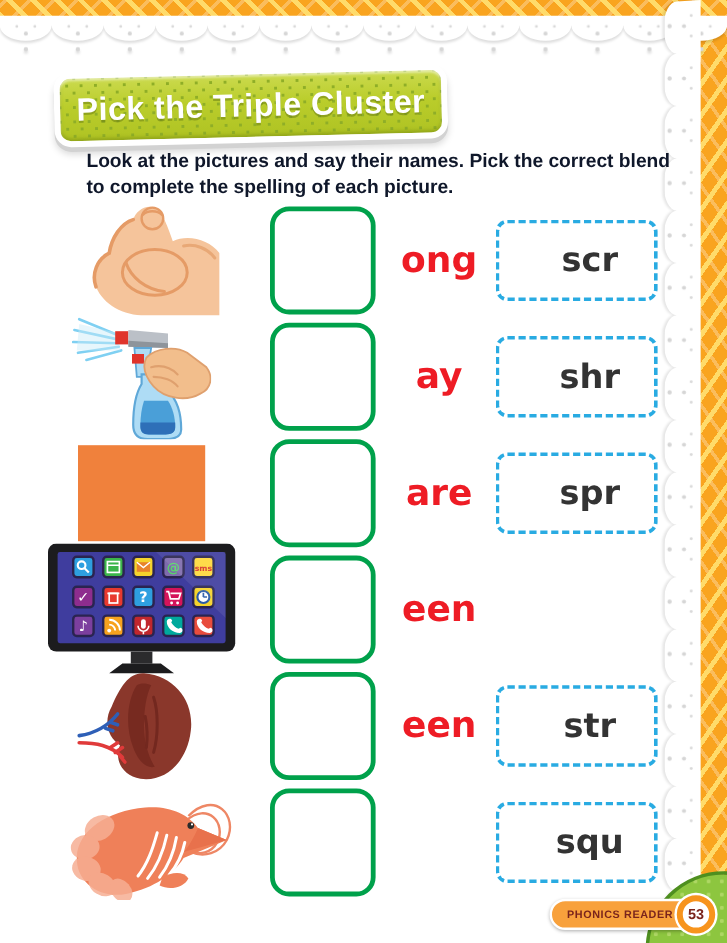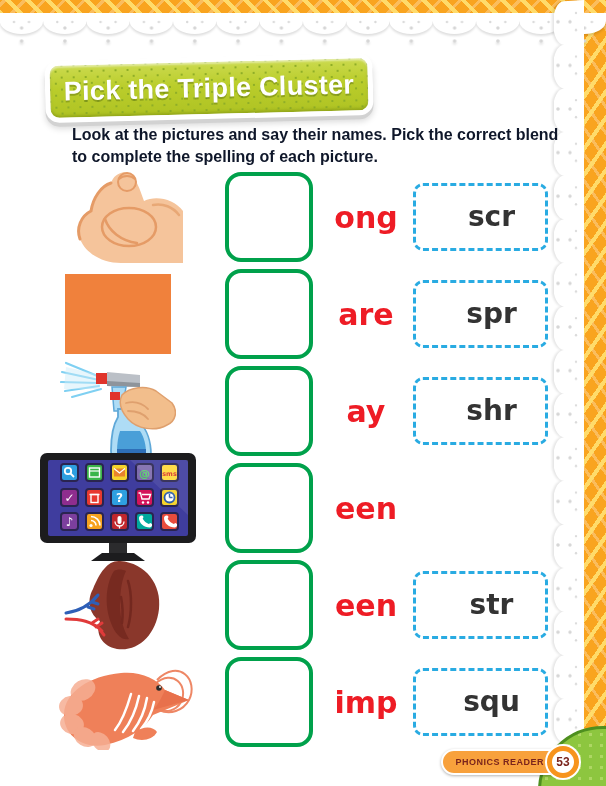--- a/index.html
+++ b/index.html
@@ -79,21 +79,21 @@
   
   .corner-circle{
     position:absolute; width:124px; height:124px; border-radius:50%;
     right:-62px; bottom:-70px; z-index:5;
     background-image:radial-gradient(#aed764 1.6px, transparent 1.8px),
       linear-gradient(#8DC63F,#8DC63F);
     background-size:11px 11px,100% 100%;
     border:3px solid #4E8F1F;
   }
   .footer-badge{
-    position:absolute; right:32px; bottom:11px; height:22px; z-index:6;
+    position:absolute; right:15px; bottom:11px; height:22px; z-index:6;
     background:#F8A13C; border:2px solid #fff; border-radius:13px;
     box-shadow:0 1px 3px rgba(0,0,0,.3);
     display:flex; align-items:center; padding:0 28px 0 12px;
   }
   .footer-label{font-size:9px; font-weight:bold; letter-spacing:.5px; color:#7A241C;}
   .page-circle{
     position:absolute; right:-7px; top:50%; transform:translateY(-50%);
     width:22px; height:22px; border-radius:50%;
     background:#ffffff; border:5px solid #F7941D; box-shadow:0 0 0 2px #fff;
     display:flex; align-items:center; justify-content:center;
@@ -169,31 +169,20 @@
       </div>
       <div class="answer-box"></div>
       <div class="ending">ong</div>
       <div class="blend-box">
         <span class="blend">scr</span>
       </div>
     </div>
 
     <div class="row">
       <div class="img-cell">
-        <div class="orange-square"></div>
-      </div>
-      <div class="answer-box"></div>
-      <div class="ending">are</div>
-      <div class="blend-box">
-        <span class="blend">spr</span>
-      </div>
-    </div>
-
-    <div class="row">
-      <div class="img-cell">
         <svg width="116" height="104" viewBox="0 0 116 104">
           <g stroke="#7FD0F2" stroke-width="2.2" stroke-linecap="round">
             <line x1="40" y1="18" x2="6" y2="4"></line>
             <line x1="39" y1="21" x2="2" y2="13"></line>
             <line x1="38" y1="24" x2="1" y2="23"></line>
             <line x1="39" y1="27" x2="5" y2="32"></line>
             <line x1="41" y1="30" x2="12" y2="38"></line>
           </g>
           <polygon points="40,16 6,8 4,30 40,30" fill="#C9EAF8" opacity="0.45"></polygon>
           <rect x="36" y="14" width="11" height="11" fill="#E0342B"></rect>
@@ -205,20 +194,31 @@
           <path d="M60,72 L80,72 C84,78 86,86 86,94 C86,98 83,100 78,100 L64,100 C59,100 57,98 57,93 C57,85 58,78 60,72 Z" fill="#4A9FD8"></path>
           <path d="M57,90 L86,90 L86,94 C86,98 83,100 78,100 L64,100 C59,100 57,98 57,93 Z" fill="#2E6FB8"></path>
           <path d="M62,36 C70,28 86,26 96,32 L112,44 C118,52 116,62 107,66 C95,73 77,70 68,60 C61,52 58,44 62,36 Z" fill="#F2BE8C" stroke="#DFA06E" stroke-width="1.5"></path>
           <path d="M66,44 C74,42 82,44 88,50 M68,52 C76,52 84,55 88,60" fill="none" stroke="#DFA06E" stroke-width="1.8" stroke-linecap="round"></path>
         </svg>
       </div>
       <div class="answer-box"></div>
       <div class="ending">ay</div>
       <div class="blend-box">
         <span class="blend">shr</span>
+      </div>
+    </div>
+
+    <div class="row">
+      <div class="img-cell">
+        <div class="orange-square"></div>
+      </div>
+      <div class="answer-box"></div>
+      <div class="ending">are</div>
+      <div class="blend-box">
+        <span class="blend">spr</span>
       </div>
     </div>
 
     <div class="row">
       <div class="img-cell">
         <svg width="160" height="110" viewBox="0 0 160 110">
           <rect x="2" y="0" width="156" height="90" rx="7" fill="#1c1c1e"></rect>
           <rect x="10" y="7" width="140" height="76" rx="2" fill="#3F3D9E"></rect>
           <g>
             <rect x="23" y="11" width="17" height="17" rx="3" fill="#2E9FE0" stroke="#2A2450" stroke-width="2"></rect>
@@ -314,21 +314,20 @@
             <path d="M100,42 C97,56 92,68 84,78"></path>
             <path d="M108,44 C106,56 101,68 94,77"></path>
             <path d="M115,48 C113,58 108,68 102,75"></path>
           </g>
           <path d="M96,78 C104,72 114,72 118,78 C114,86 102,88 94,84 Z" fill="#EF8059"></path>
           <circle cx="120" cy="34" r="2.8" fill="#2b2b2b"></circle>
           <circle cx="121" cy="33" r="0.9" fill="#fff"></circle>
         </svg>
       </div>
       <div class="answer-box"></div>
-      <div class="ending">imp</div>
       <div class="blend-box">
         <span class="blend">squ</span>
       </div>
     </div>
 
   </div>
 
   <div class="corner-circle"></div>
   <div class="footer-badge">
     <span class="footer-label">PHONICS READER</span>

